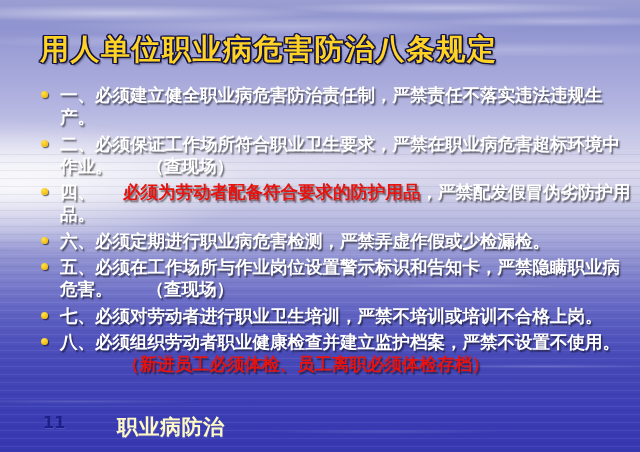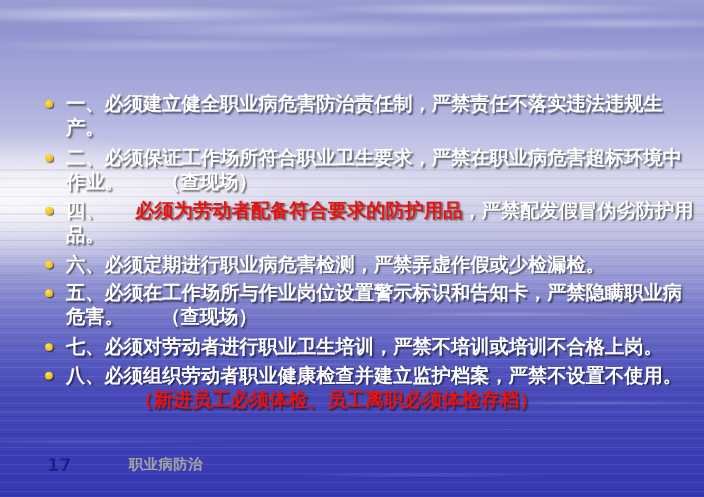--- a/index.html
+++ b/index.html
@@ -152,38 +152,39 @@
     top: 413px;
     font-size: 16px;
     font-weight: bold;
     color: #1b1f8a;
     text-shadow: 0.6px 0.6px 0 rgba(255,255,255,0.12);
   }
   .footer-text {
     position: absolute;
     left: 117px;
     top: 413px;
-    font-size: 13px;
-    font-weight: bold;
-    color: #a3a3a3;
+    font-size: 21px;
+    font-weight: bold;
+    color: #fef9c3;
     letter-spacing: 0.5px;
     text-shadow: 0.6px 0.6px 0 rgba(255,255,255,0.12);
   }
 </style>
 </head>
 <body>
 
 <div id="slide">
 
   <div class="bg-base"></div>
   <div class="bg-clouds"></div>
   <div class="bg-glow"></div>
   <div class="bg-water"></div>
   <div class="bg-water2"></div>
 
+  <div class="title">用人单位职业病危害防治八条规定</div>
 
   <div class="list" id="bullet-list">
       <div class="item">
         <span class="bullet"></span>
         <div class="line"><span>一、必须建立健全职业病危害防治责任制，严禁责任不落实违法违规生产。</span></div>
       </div>
       <div class="item">
         <span class="bullet"></span>
         <div class="line"><span>二、必须保证工作场所符合职业卫生要求，严禁在职业病危害超标环境中作业。</span><span class="gap"></span><span>（查现场）</span></div>
       </div>
@@ -202,16 +203,16 @@
       <div class="item">
         <span class="bullet"></span>
         <div class="line"><span>七、必须对劳动者进行职业卫生培训，严禁不培训或培训不合格上岗。</span></div>
       </div>
       <div class="item">
         <span class="bullet"></span>
         <div class="line"><span>八、必须组织劳动者职业健康检查并建立监护档案，严禁不设置不使用。</span><span class="gap"></span><span class="red">（新进员工必须体检、员工离职必须体检存档）</span></div>
       </div>
     </div>
 
-  <div class="footer-page">17</div>
+  <div class="footer-page">11</div>
 
   <div class="footer-text">职业病防治</div>
 </div>
 
 </body></html>

